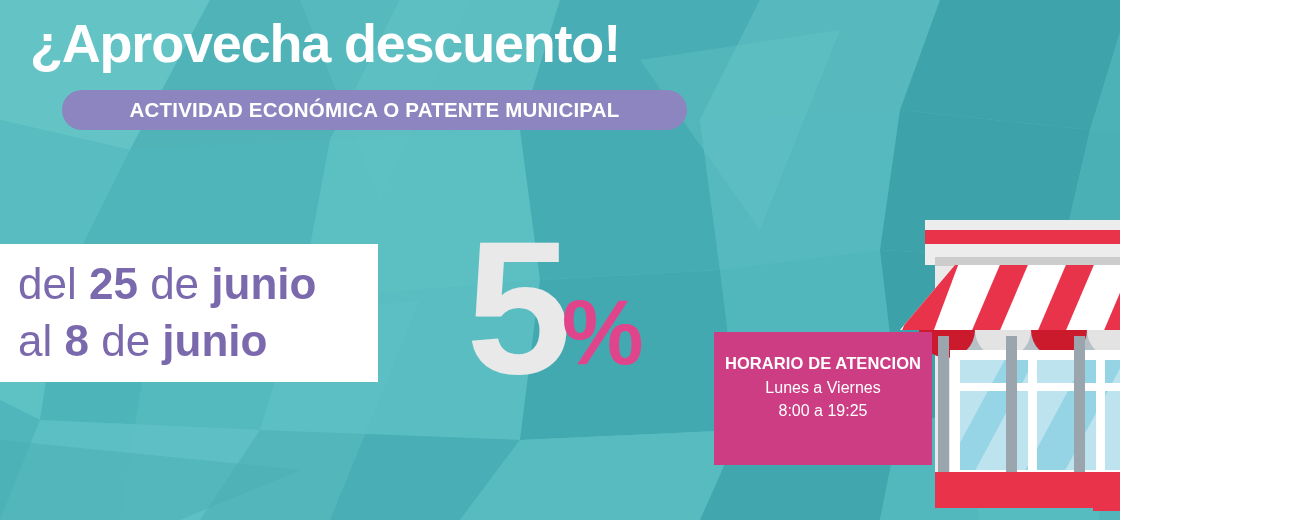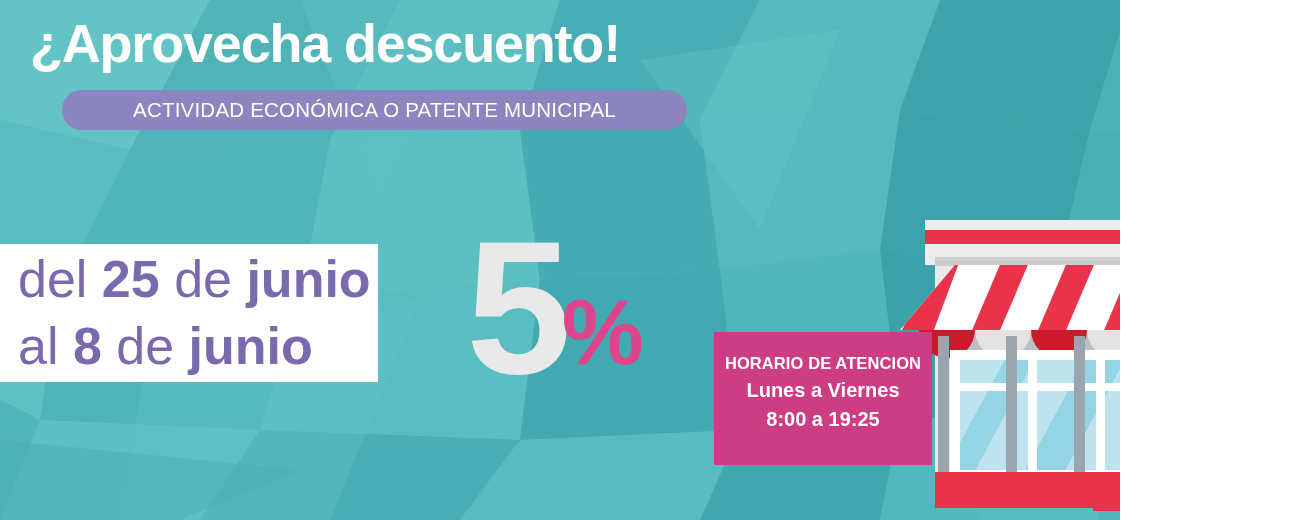--- a/index.html
+++ b/index.html
@@ -46,42 +46,42 @@
     height: 40px;
     border-radius: 20px;
     background: #8c85bf;
     display: flex;
     align-items: center;
     justify-content: center;
   }
   #subtitle-pill .label {
     color: #ffffff;
     font-size: 20.5px;
-    font-weight: normal;
+    font-weight: bold;
     letter-spacing: 0.2px;
     white-space: nowrap;
   }
 
   
   #date-card {
     position: absolute;
     left: -10px;
     top: 244px;
     width: 388px;
     height: 138px;
     background: #ffffff;
     box-sizing: border-box;
     padding: 12px 18px 12px 28px;
     display: flex;
     flex-direction: column;
     justify-content: center;
   }
   #date-card .line {
     color: #7b69ad;
-    font-size: 52px;
+    font-size: 44px;
     line-height: 1.29;
     white-space: nowrap;
     font-weight: normal;
   }
   #date-card .line b { font-weight: bold; }
 
   
   #discount {
     position: absolute;
     left: 466px;
@@ -128,22 +128,22 @@
     text-align: center;
     color: #ffffff;
   }
   #schedule .title {
     font-size: 16.5px;
     font-weight: bold;
     letter-spacing: 0.1px;
     line-height: 1.45;
   }
   #schedule .row {
-    font-size: 20px;
-    font-weight: bold;
+    font-size: 16px;
+    font-weight: normal;
     line-height: 1.45;
   }
 </style>
 </head>
 <body>
 
 <div id="banner">
 
   <svg id="bg-poly" viewBox="0 0 1300 520" preserveAspectRatio="none">
     <rect x="0" y="0" width="1300" height="520" fill="#54bcc0"></rect>

